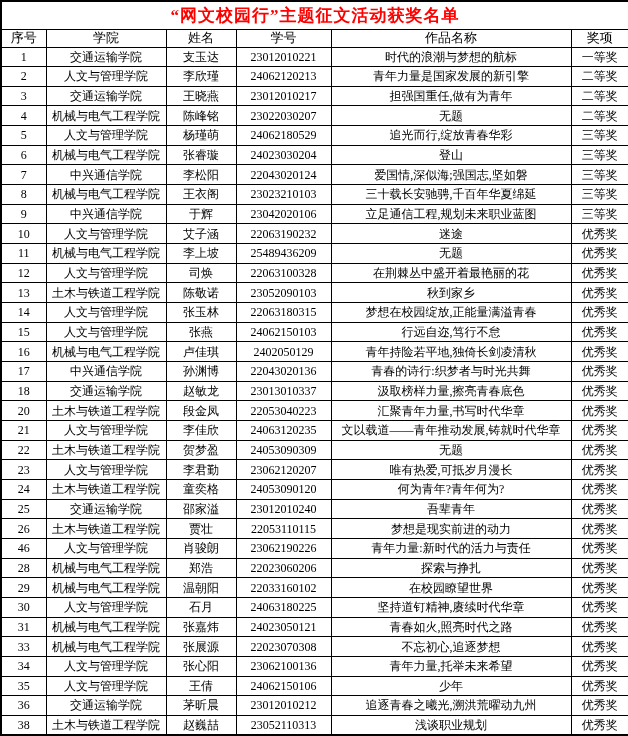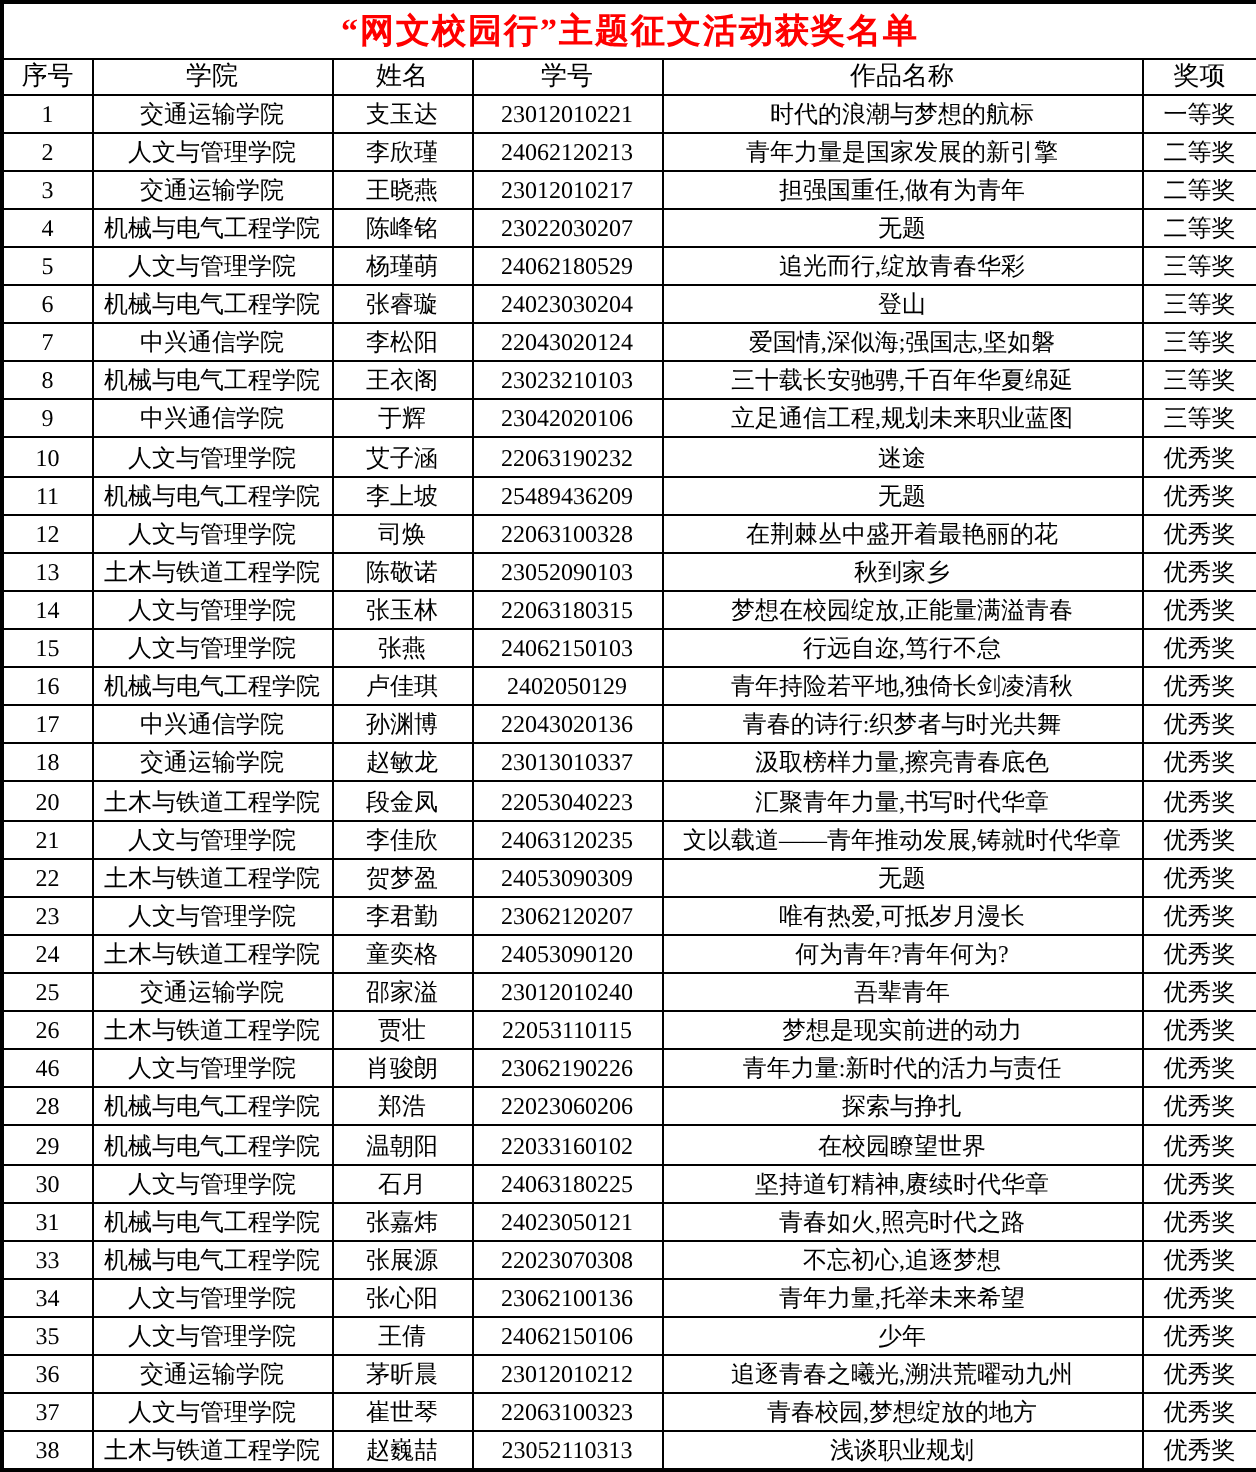--- a/index.html
+++ b/index.html
@@ -345,28 +345,20 @@
         </tr>
         <tr>
           <td>36</td>
           <td>交通运输学院</td>
           <td>茅昕晨</td>
           <td>23012010212</td>
           <td>追逐青春之曦光,溯洪荒曜动九州</td>
           <td>优秀奖</td>
         </tr>
         <tr>
-          <td>37</td>
-          <td>人文与管理学院</td>
-          <td>崔世琴</td>
-          <td>22063100323</td>
-          <td>青春校园,梦想绽放的地方</td>
-          <td>优秀奖</td>
-        </tr>
-        <tr>
           <td>38</td>
           <td>土木与铁道工程学院</td>
           <td>赵巍喆</td>
           <td>23052110313</td>
           <td>浅谈职业规划</td>
           <td>优秀奖</td>
         </tr>
       </tbody>
   </table>
 </div>

